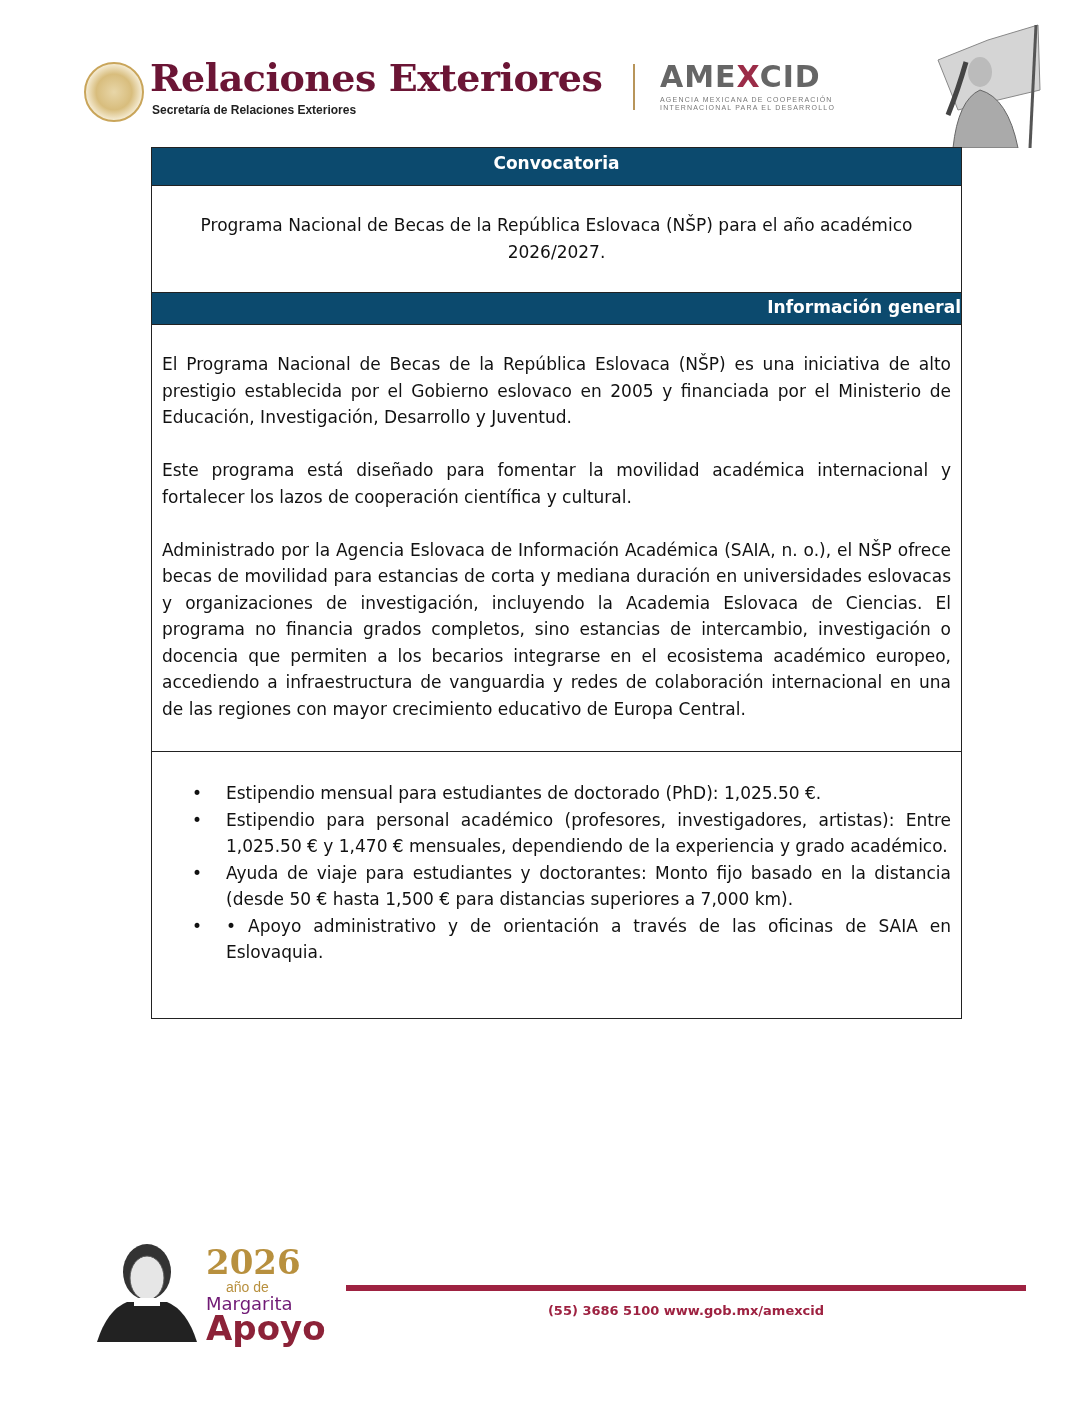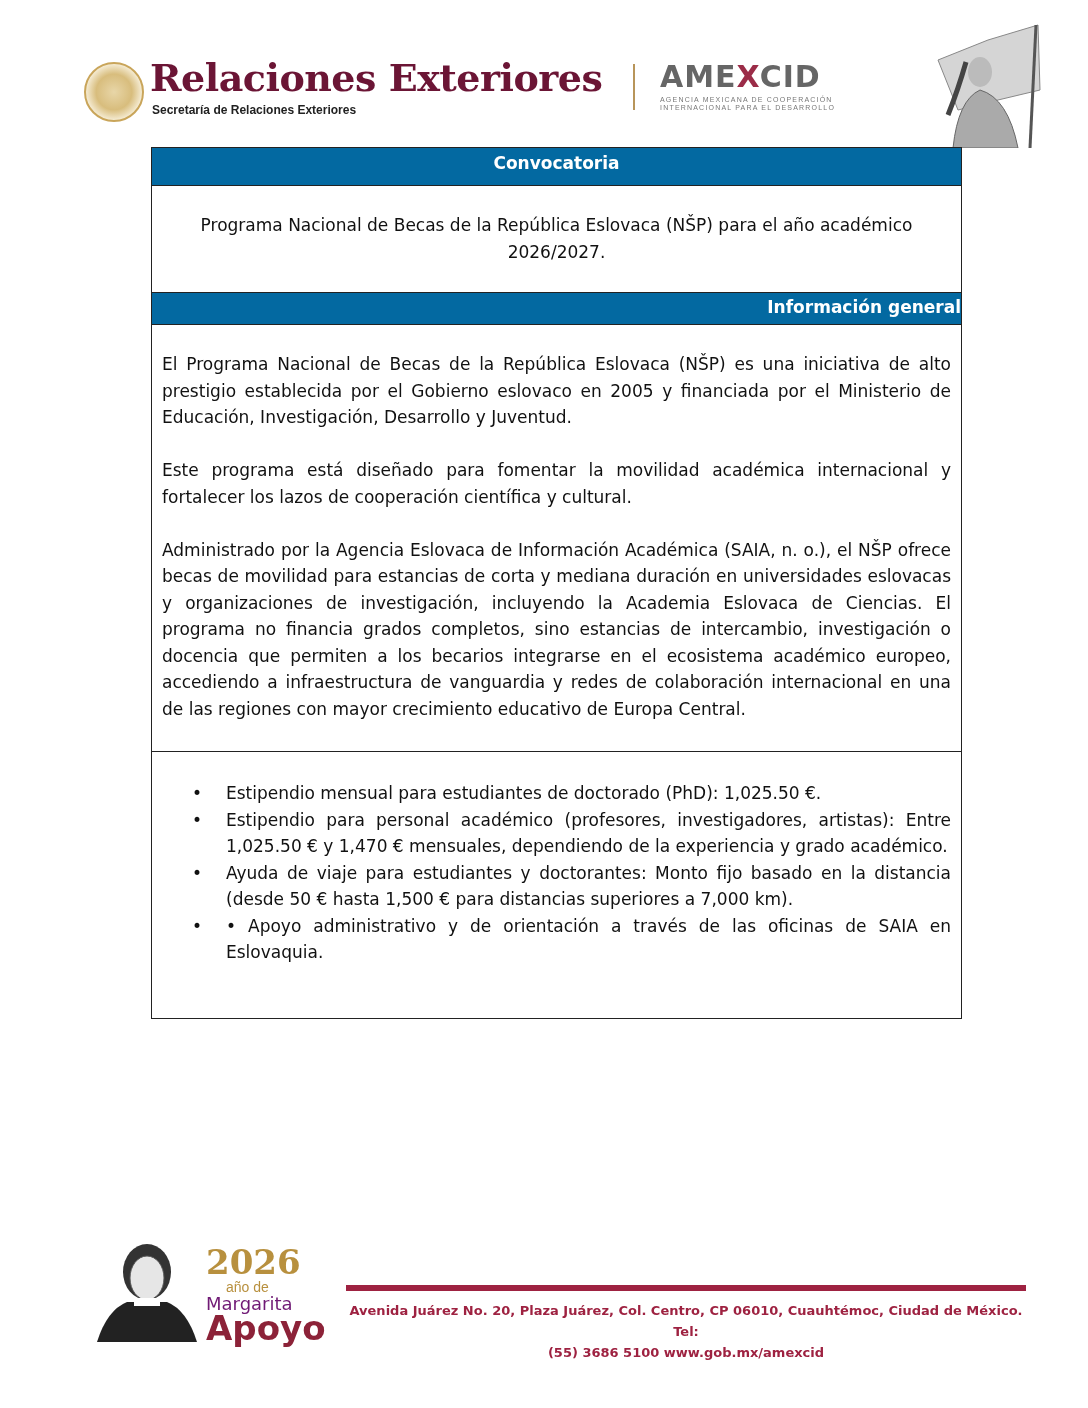--- a/index.html
+++ b/index.html
@@ -9,21 +9,21 @@
   .seal{left:84px;top:62px;width:60px;height:60px;border-radius:50%;border:2px solid #c9a55a;box-sizing:border-box;background:radial-gradient(circle,#e8d6a8 0%,#d8bd7d 45%,#f4ead0 70%,#fff 100%);}
   .brand-title{left:150px;top:56px;font-family:"DejaVu Serif","Liberation Serif",serif;font-weight:bold;font-size:38px;color:#6b1535;letter-spacing:-0.5px;line-height:44px;}
   .brand-sub{left:152px;top:103px;font-size:12px;font-weight:bold;color:#222;}
   .vdiv{left:633px;top:64px;width:2px;height:46px;background:#b8955a;}
   .amex{left:660px;top:60px;font-family:"DejaVu Sans",sans-serif;font-weight:bold;font-size:30px;letter-spacing:1px;line-height:34px;}
   .amex .g{color:#666;} .amex .r{color:#9b2c48;}
   .amex-sub{left:660px;top:96px;font-size:7px;color:#777;letter-spacing:1.2px;line-height:8px;}
   .heroine{left:918px;top:20px;width:130px;height:128px;}
   
   .doc{left:151px;top:147px;width:811px;border:1px solid #222;box-sizing:border-box;}
-  .hdr{background:#0369a1;color:#fff;text-align:center;font-weight:bold;font-size:17px;font-family:"DejaVu Sans",sans-serif;border-bottom:1px solid #222;}
+  .hdr{background:#0c4a6e;color:#fff;text-align:center;font-weight:bold;font-size:17px;font-family:"DejaVu Sans",sans-serif;border-bottom:1px solid #222;}
   .cell{border-bottom:1px solid #222;font-family:"DejaVu Sans",sans-serif;font-size:17px;line-height:26.5px;}
   .cell:last-child{border-bottom:none;}
   .cell p{margin:0;text-align:justify;}
   .conv{text-align:center;padding:26px 20px 24px;}
   .info{padding:26px 10px 0;}
   .info p{margin-bottom:26.5px;}
   .info p:last-child{margin-bottom:12px;}
   .bene{padding:28px 10px 0 12px;}
   .bene ul{margin:0;padding:0 0 0 62px;list-style:none;}
   .bene li{position:relative;text-align:justify;}
@@ -85,15 +85,14 @@
   <ellipse cx="55" cy="32" rx="24" ry="28" fill="#333"></ellipse>
   <ellipse cx="55" cy="38" rx="17" ry="22" fill="#e6e6e6" stroke="#555"></ellipse>
   <rect x="42" y="58" width="26" height="8" fill="#fff"></rect>
 </svg>
 <div class="abs mm-year">2026</div>
 <div class="abs mm-ano">año de</div>
 <div class="abs mm-marg">Margarita</div>
 <div class="abs mm-maza">Apoyo</div>
 <div class="abs fbar"></div>
 <div class="abs faddr">
-  <div>Avenida Juárez No. 20, Plaza Juárez, Col. Centro, CP 06010, Cuauhtémoc, Ciudad de México. Tel:</div>
   <div>(55) 3686 5100  www.gob.mx/amexcid</div>
 </div>
 
 </body></html>

